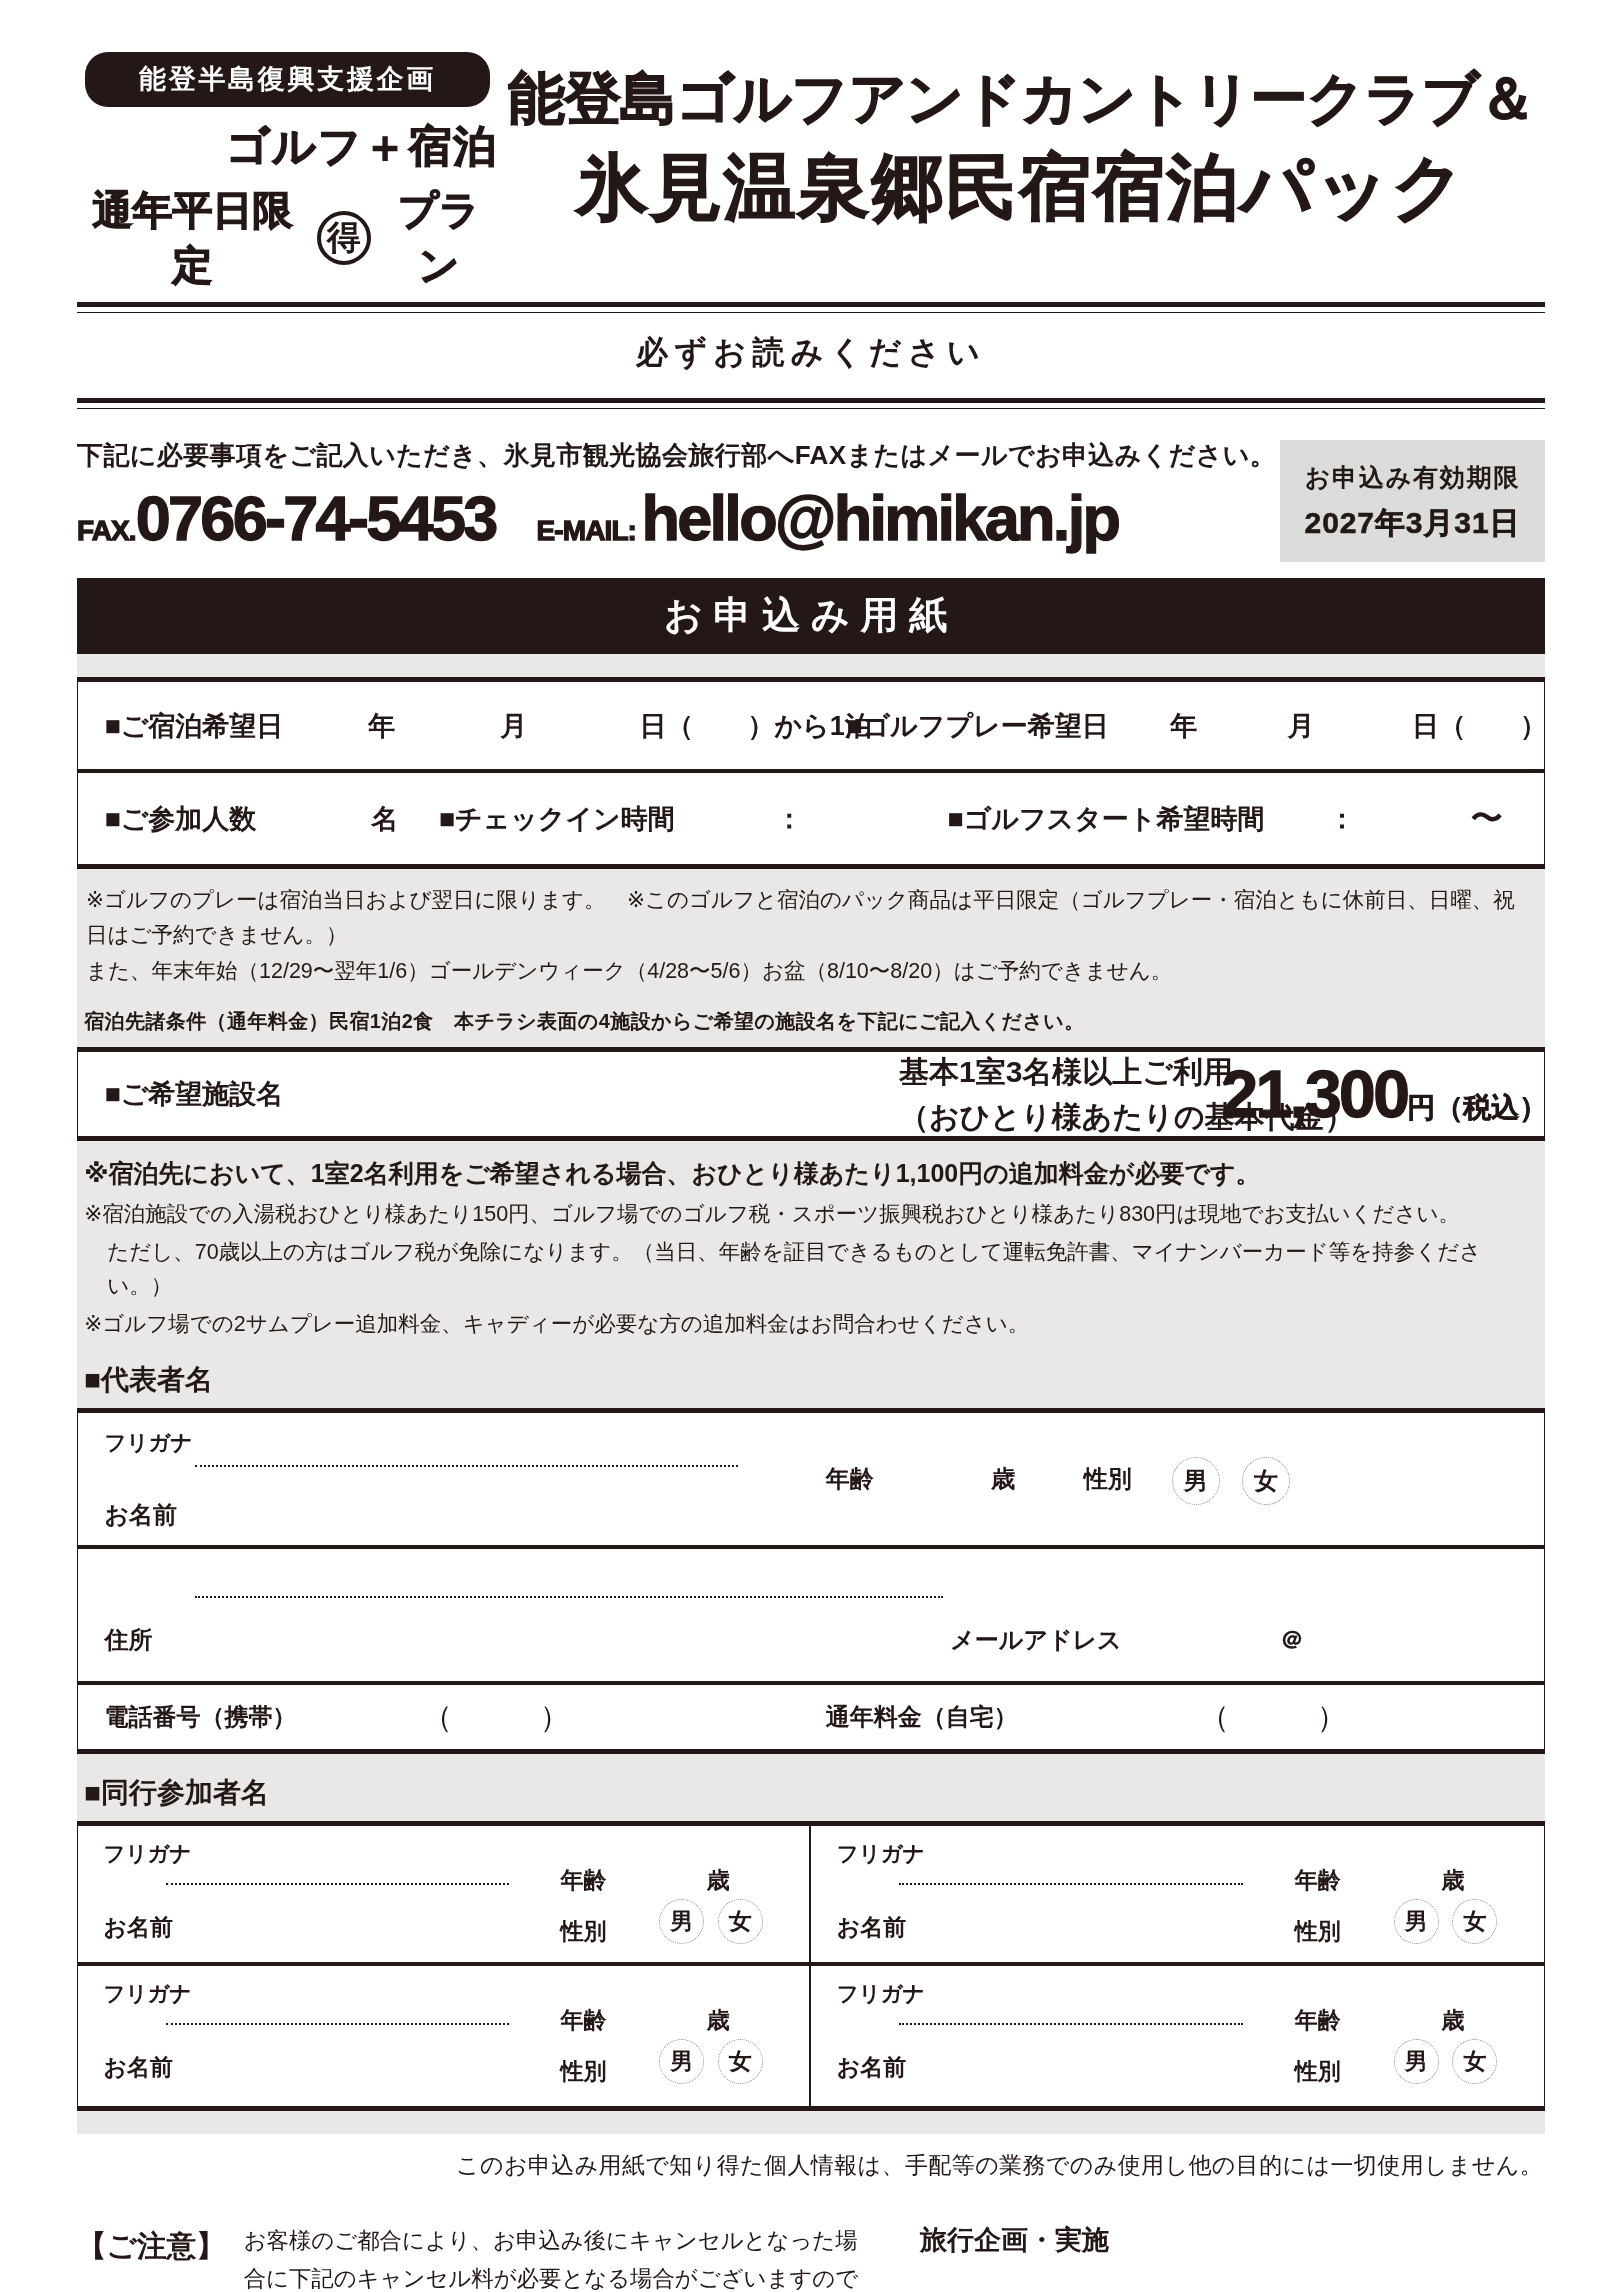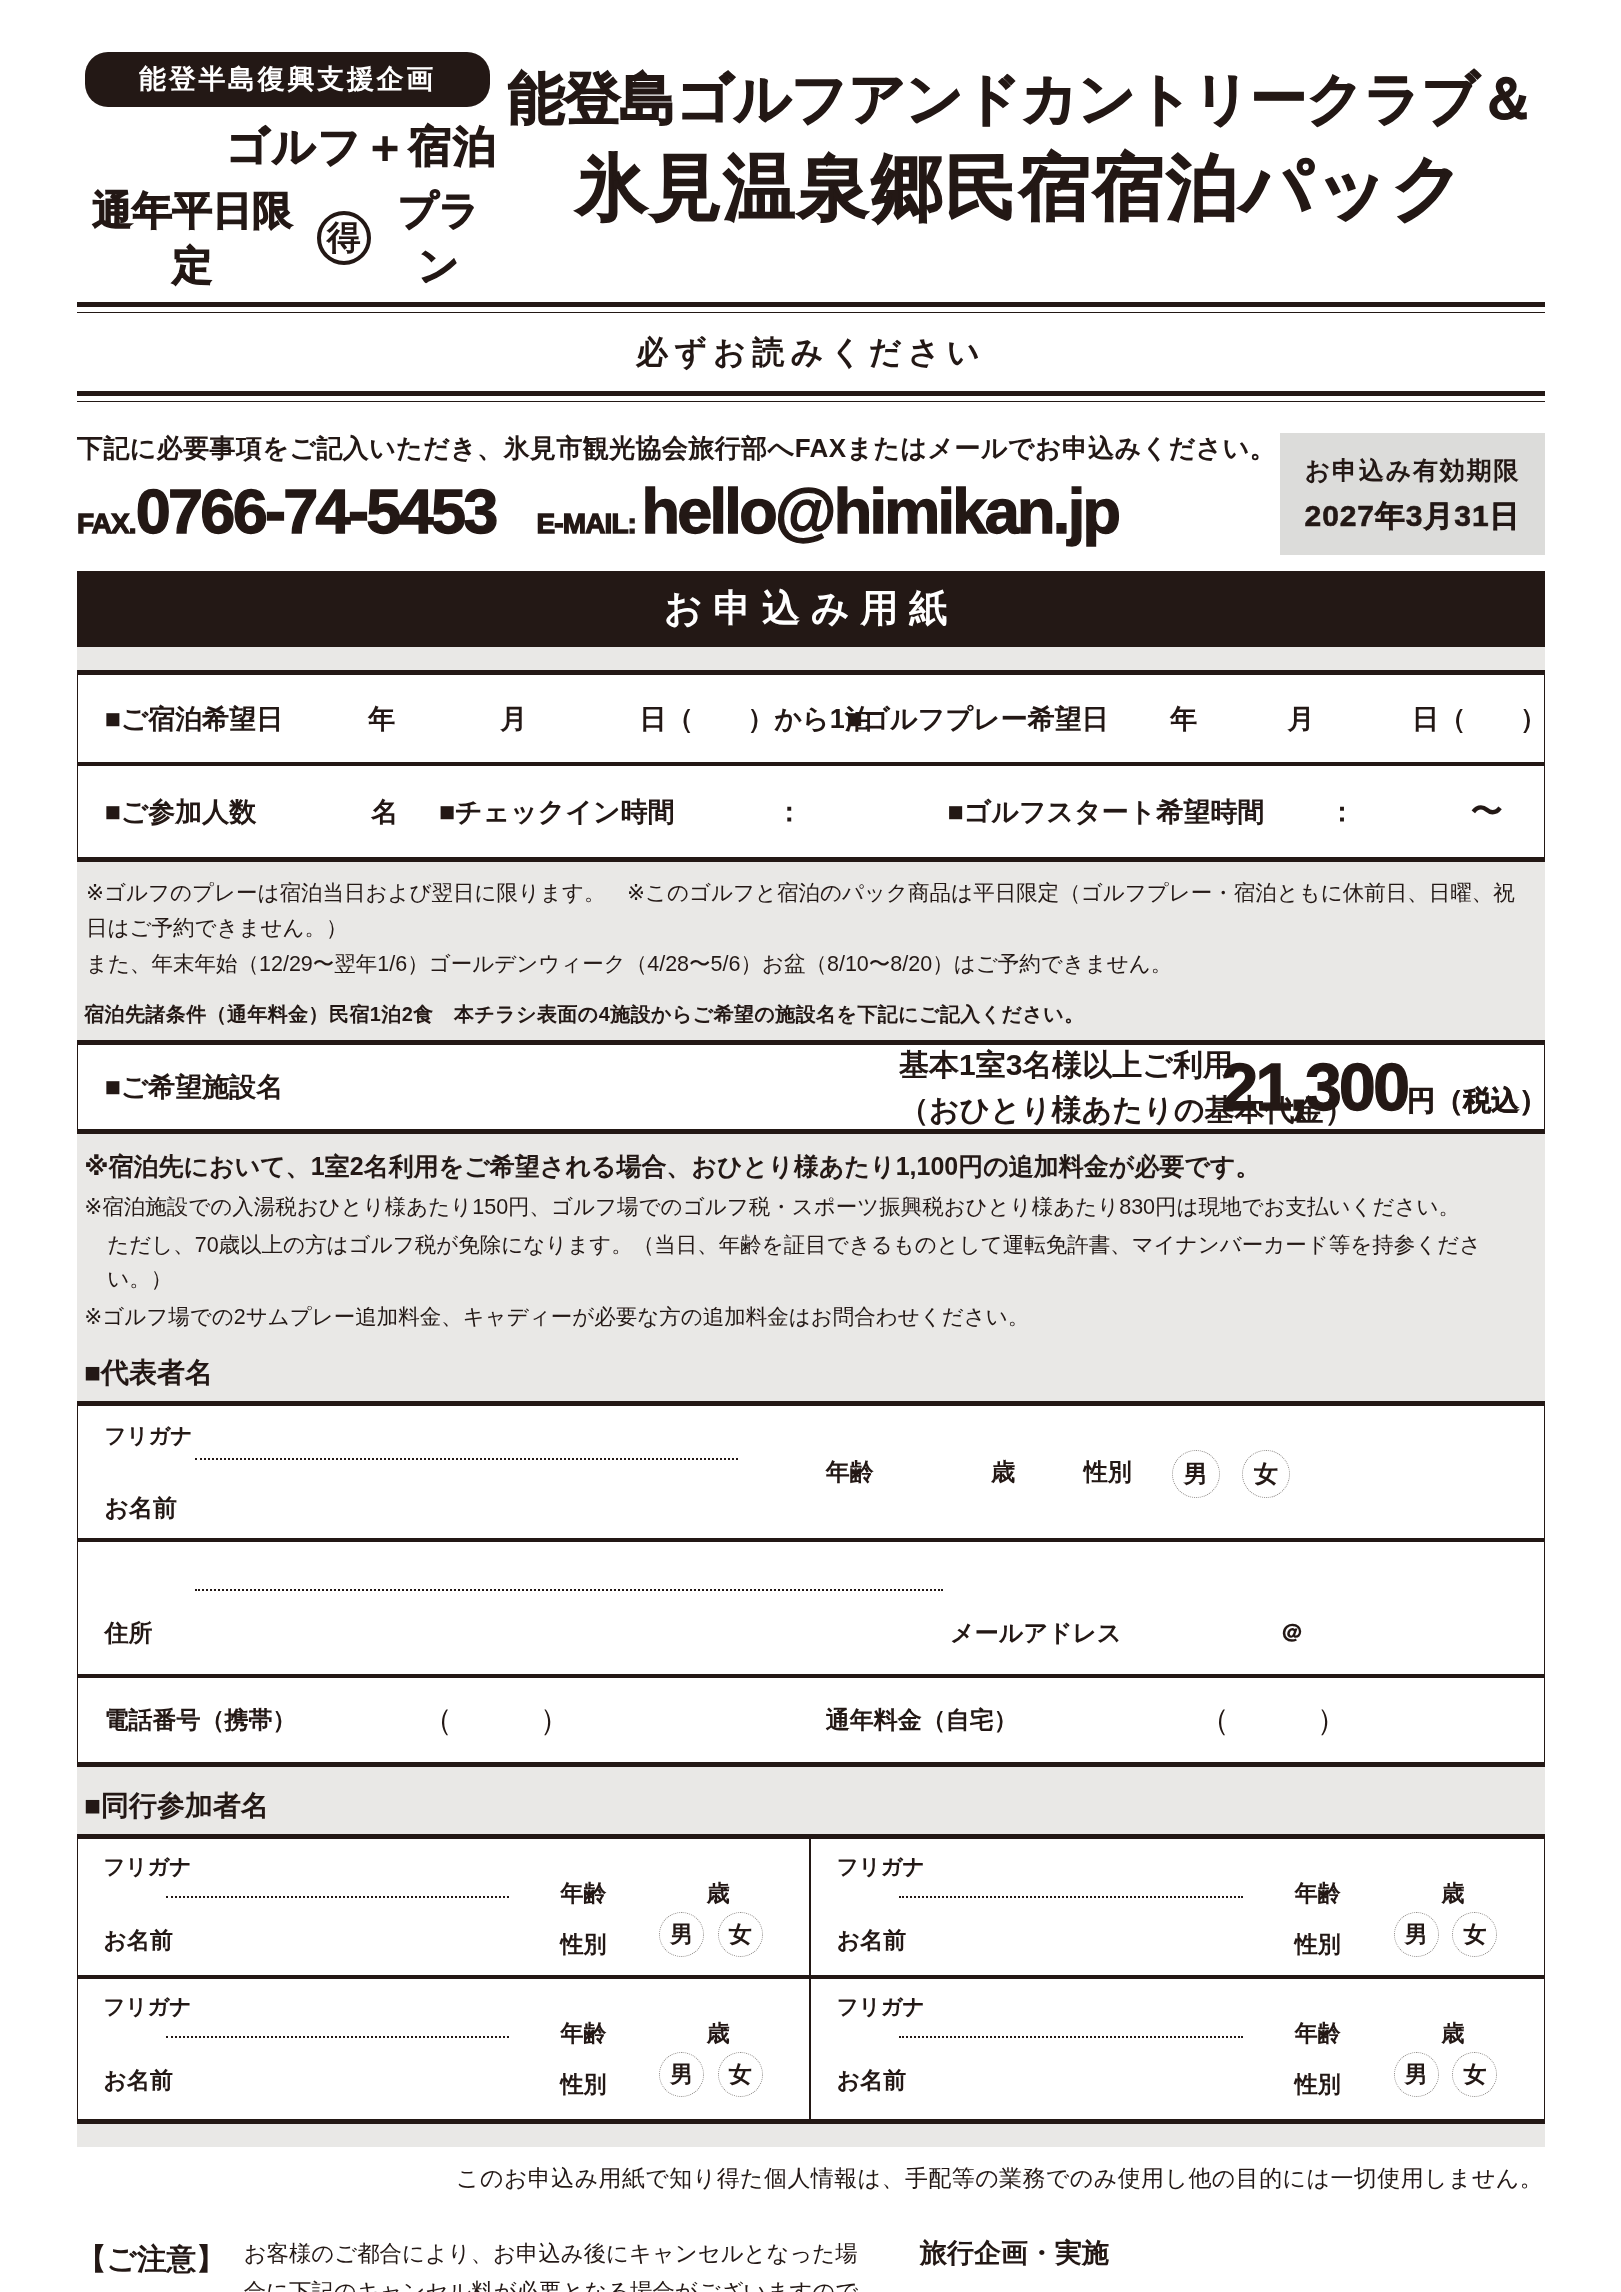--- a/index.html
+++ b/index.html
@@ -28,21 +28,21 @@
     display:inline-flex; align-items:center; justify-content:center;
     font-size:34px; font-weight:700; flex:none;
   }
   .hdr-right { flex:1; text-align:center; font-weight:700; padding-top:3.6px; }
   .title-line1 { font-size:57px; letter-spacing:-0.9px; line-height:1.55; white-space:nowrap; }
   .title-line2 { font-size:72px; letter-spacing:1.8px; line-height:1.25; white-space:nowrap; }
 
   
   .rule-double { border-top:5.4px solid #231815; border-bottom:1.8px solid #231815; height:10.7px; }
   .rule-top { margin-top:9px; }
-  .read-notice { text-align:center; font-size:32px; font-weight:700; letter-spacing:6.3px; padding:18px 0 16px; }
+  .read-notice { text-align:center; font-size:32px; font-weight:700; letter-spacing:6.3px; padding:18px 0 23px; }
 
   
   .apply { display:flex; margin-top:29px; }
   .apply-left { flex:1; }
   .instruction { font-size:26px; font-weight:700; letter-spacing:0.4px; }
   .fax-line { display:flex; align-items:baseline; margin-top:14.3px; }
   .small-label { font-size:28px; font-weight:700; letter-spacing:-0.9px; }
   .big-number { font-size:63px; font-weight:700; letter-spacing:-2.7px; line-height:1; }
   .email-label { margin-left:41px; margin-right:5.4px; }
   .validity-box {
@@ -81,21 +81,21 @@
   .price-unit { font-size:28px; font-weight:700; }
 
   .bold-note { font-size:25px; font-weight:700; margin:16px 0 7.2px 7.2px; }
   .notes { font-size:21.5px; line-height:1.55; margin-left:7.2px; }
   .notes p { margin:5.4px 0; }
   .notes .indent { padding-left:23px; }
   .sec-heading { font-size:28px; font-weight:700; margin:19.7px 0 9px 7.2px; }
 
   
   .rep-a, .rep-b { position:relative; height:136px; border-bottom:4.5px solid #231815; }
-  .rep-c { position:relative; height:84px; }
+  .rep-c { position:relative; height:64px; }
   .lab { position:absolute; white-space:nowrap; font-size:24px; font-weight:700; }
   .lab-mid { top:50%; transform:translateY(-50%); }
   .dotted { position:absolute; border-bottom:2.7px dotted #231815; }
   .sex-circle {
     position:absolute; width:48px; height:48px; border:1.8px dotted #8a8683; border-radius:50%;
     display:flex; align-items:center; justify-content:center; font-size:24px; font-weight:700;
   }
   .paren { font-size:30px; font-weight:400; }
 
   

